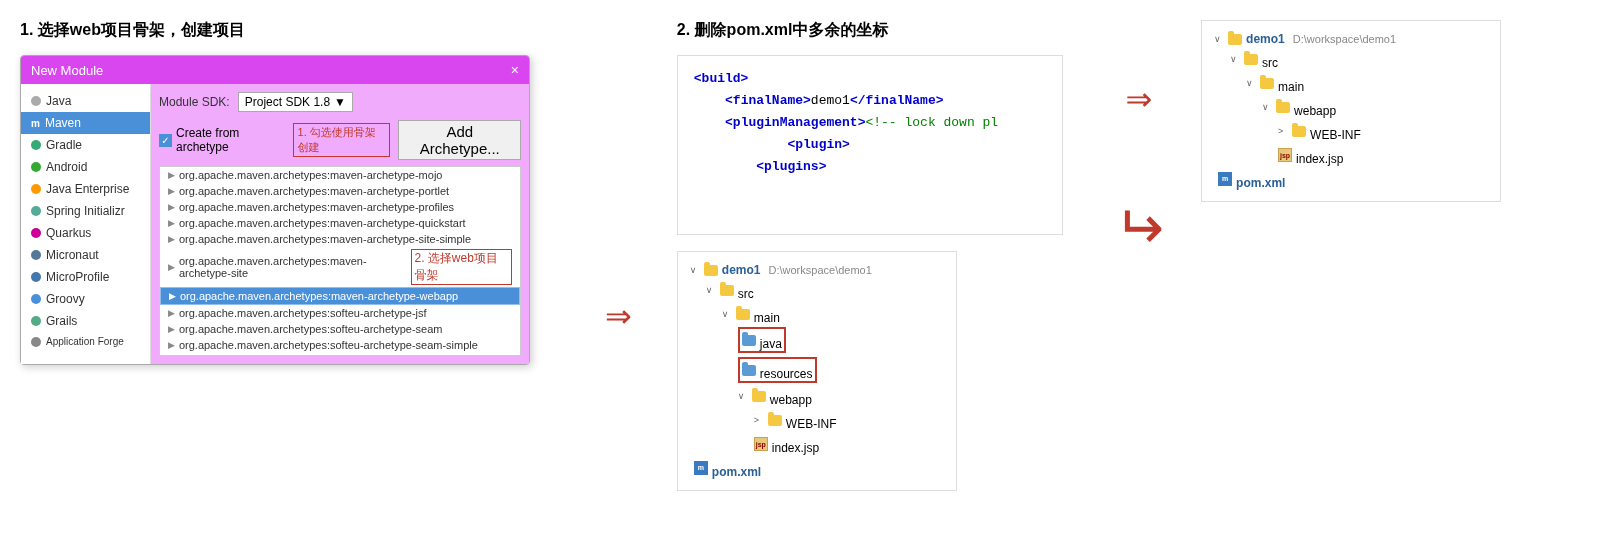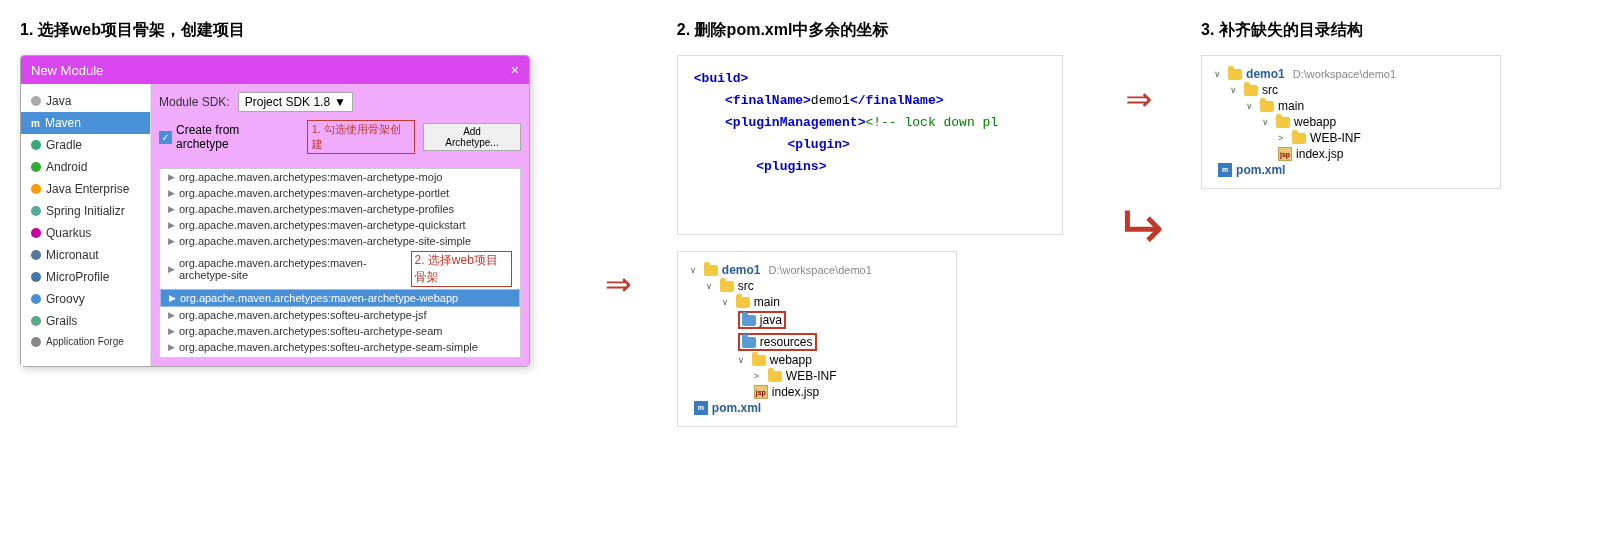--- a/index.html
+++ b/index.html
@@ -91,21 +91,21 @@
       padding: 2px 6px;
       font-size: 12px;
       display: flex;
       align-items: center;
       gap: 4px;
     }
     .archetype-row {
       display: flex;
       align-items: center;
       gap: 8px;
-      margin-bottom: 14px;
+      margin-bottom: 6px;
       font-size: 12px;
     }
     .checkbox-item {
       display: flex;
       align-items: center;
       gap: 4px;
     }
     .checkbox-box {
       width: 13px;
       height: 13px;
@@ -124,21 +124,21 @@
     .annotation-box {
       border: 1px solid #e07070;
       padding: 1px 4px;
       color: #333;
       font-size: 11px;
     }
     .add-archetype-btn {
       background: #f0f0f0;
       border: 1px solid #aaa;
       padding: 2px 12px;
-      font-size: 10px;
+      font-size: 15px;
       cursor: pointer;
       margin-left: auto;
     }
     .archetype-list {
       background: #fff;
       border: 1px solid #ccc;
       font-size: 11px;
       color: #333;
       max-height: 190px;
       overflow-y: auto;
@@ -262,20 +262,21 @@
       font-weight: bold;
     }
     .tree-chevron {
       font-size: 9px;
       color: #666;
       width: 10px;
     }
     .tree-label {
       color: #000;
       font-size: 12px;
+      margin-top: 8px;
     }
     .tree-label-blue {
       color: #2a6099;
       font-size: 12px;
       font-weight: bold;
     }
     .tree-path {
       color: #888;
       font-size: 11px;
       margin-left: 4px;
@@ -515,21 +516,20 @@
     </div>
   </div>
 
   <div class="arrow-col" style="flex-direction:column; align-items:center;">
     <div class="arrow-right" style="margin-top:60px;">⇒</div>
 
     <div style="margin-top: 80px; color:#c0392b; font-size:60px; transform: scaleX(-1) rotate(0deg); line-height:1;">↵</div>
   </div>
 
   <div class="col3">
-    <div class="section-header">3. 补齐缺失的目录结构</div>
 
     <div class="file-tree" style="width:300px;">
 
       <div class="tree-item">
         <span class="tree-chevron">∨</span>
         <span class="tree-icon-folder"></span>
         <span class="tree-label-blue" style="font-weight:bold;">demo1</span>
         <span class="tree-path">D:\workspace\demo1</span>
       </div>
 

